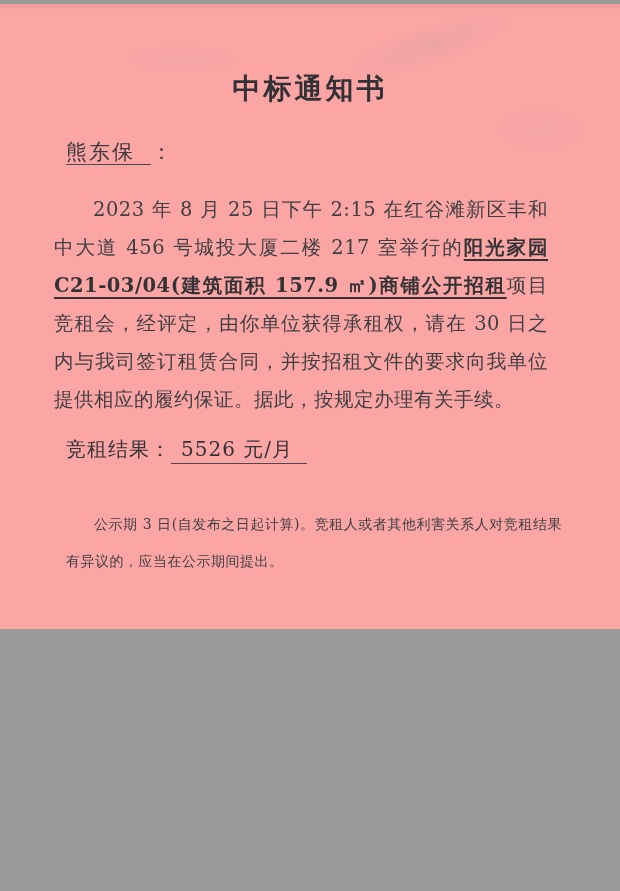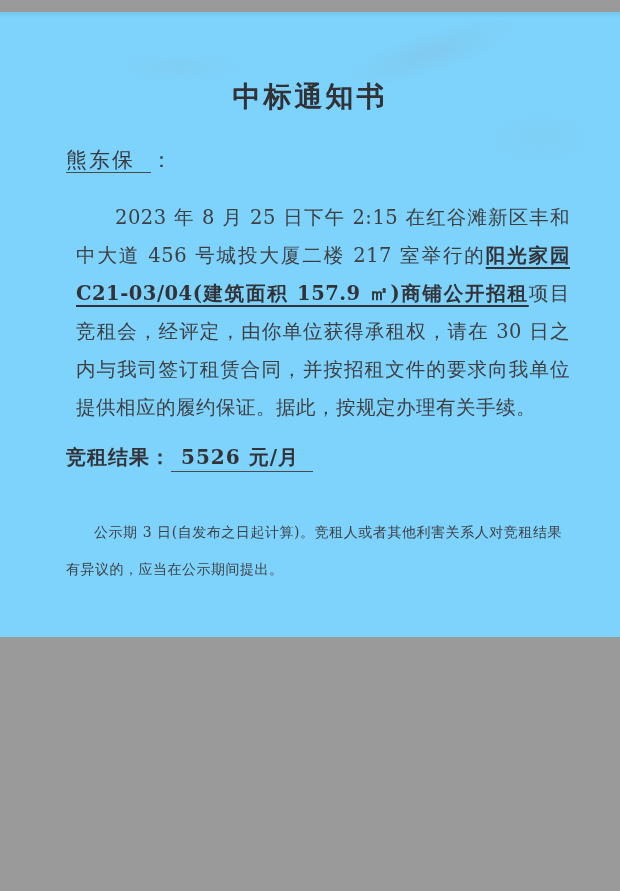--- a/index.html
+++ b/index.html
@@ -1,21 +1,21 @@
 <!DOCTYPE html>
 <html><head>
 <meta charset="utf-8">
 <style>
   * { margin:0; padding:0; box-sizing:border-box; }
   html,body { background:#9a9a9a; }
   .page {
     position:relative;
     width:620px; height:625px;
-    margin:12px auto;
-    background:#7dd3fc;
+    margin:4px auto;
+    background:#fca5a5;
     overflow:hidden;
     font-family:"DejaVu Serif", serif;
     color:#3f3f42;
   }
   
   .smudge { position:absolute; pointer-events:none; }
   .smudge-1 { left:330px; top:18px; width:200px; height:46px;
     background:radial-gradient(ellipse at center, rgba(150,150,150,.14), rgba(150,150,150,0) 65%);
     transform:rotate(-18deg); }
   .smudge-2 { left:110px; top:38px; width:140px; height:34px;
@@ -33,35 +33,35 @@
   }
   .salutation {
     position:absolute; left:66px; top:134px;
     font-size:21px; font-weight:normal; color:#3a3a3e;
   }
   .salutation .name {
     border-bottom:1.5px solid #4a4a4e;
     padding-right:16px; letter-spacing:2px;
   }
   .body-para {
-    position:absolute; left:76px; top:187px; width:494px;
+    position:absolute; left:54px; top:187px; width:494px;
     font-size:19.5px; line-height:38px;
     text-align:justify; text-justify:inter-character;
     text-indent:2em;
     letter-spacing:.5px;
   }
   .hl {
     font-weight:bold; color:#333337;
     text-decoration:underline;
     text-underline-offset:5px;
     text-decoration-thickness:1.5px;
   }
   .result-line {
     position:absolute; left:66px; top:432px;
-    font-size:20px; font-weight:bold; color:#333337;
+    font-size:20px; font-weight:normal; color:#333337;
     letter-spacing:1px;
     text-align:right;
   }
   .result-line .value {
     border-bottom:1.5px solid #4a4a4e;
     padding:0 14px 2px 10px;
   }
   .notice-block {
     position:absolute; left:66px; top:502px; width:496px;
     font-size:14px; line-height:37px;

